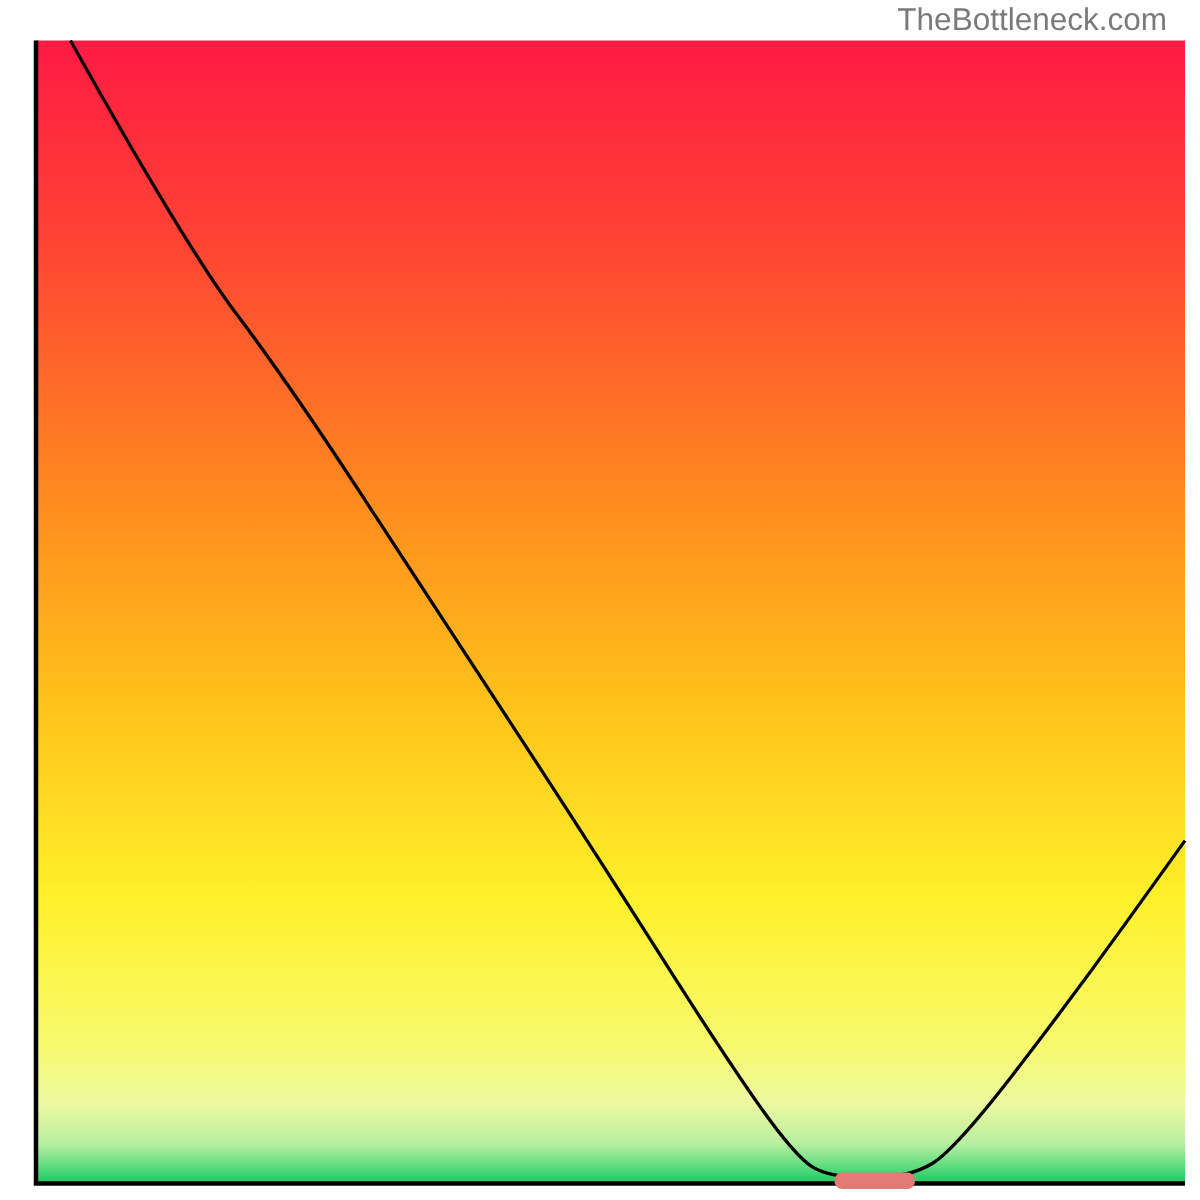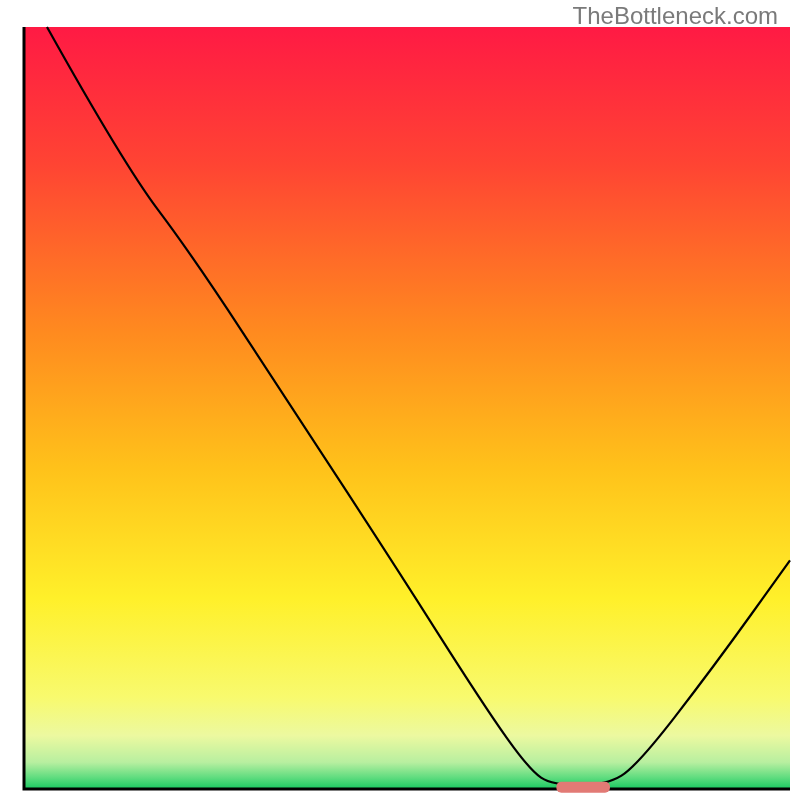--- a/index.html
+++ b/index.html
@@ -8,21 +8,21 @@
     background: #ffffff;
     width: 800px;
     height: 800px;
     position: relative;
     font-family: Arial, sans-serif;
   }
   .watermark {
     position: absolute;
     top: 2px;
     right: 22px;
-    font-size: 24px;
+    font-size: 21px;
     color: #7a7a7a;
     font-weight: 500;
   }
   svg {
     display: block;
   }
 </style>
 </head>
 <body>
 

